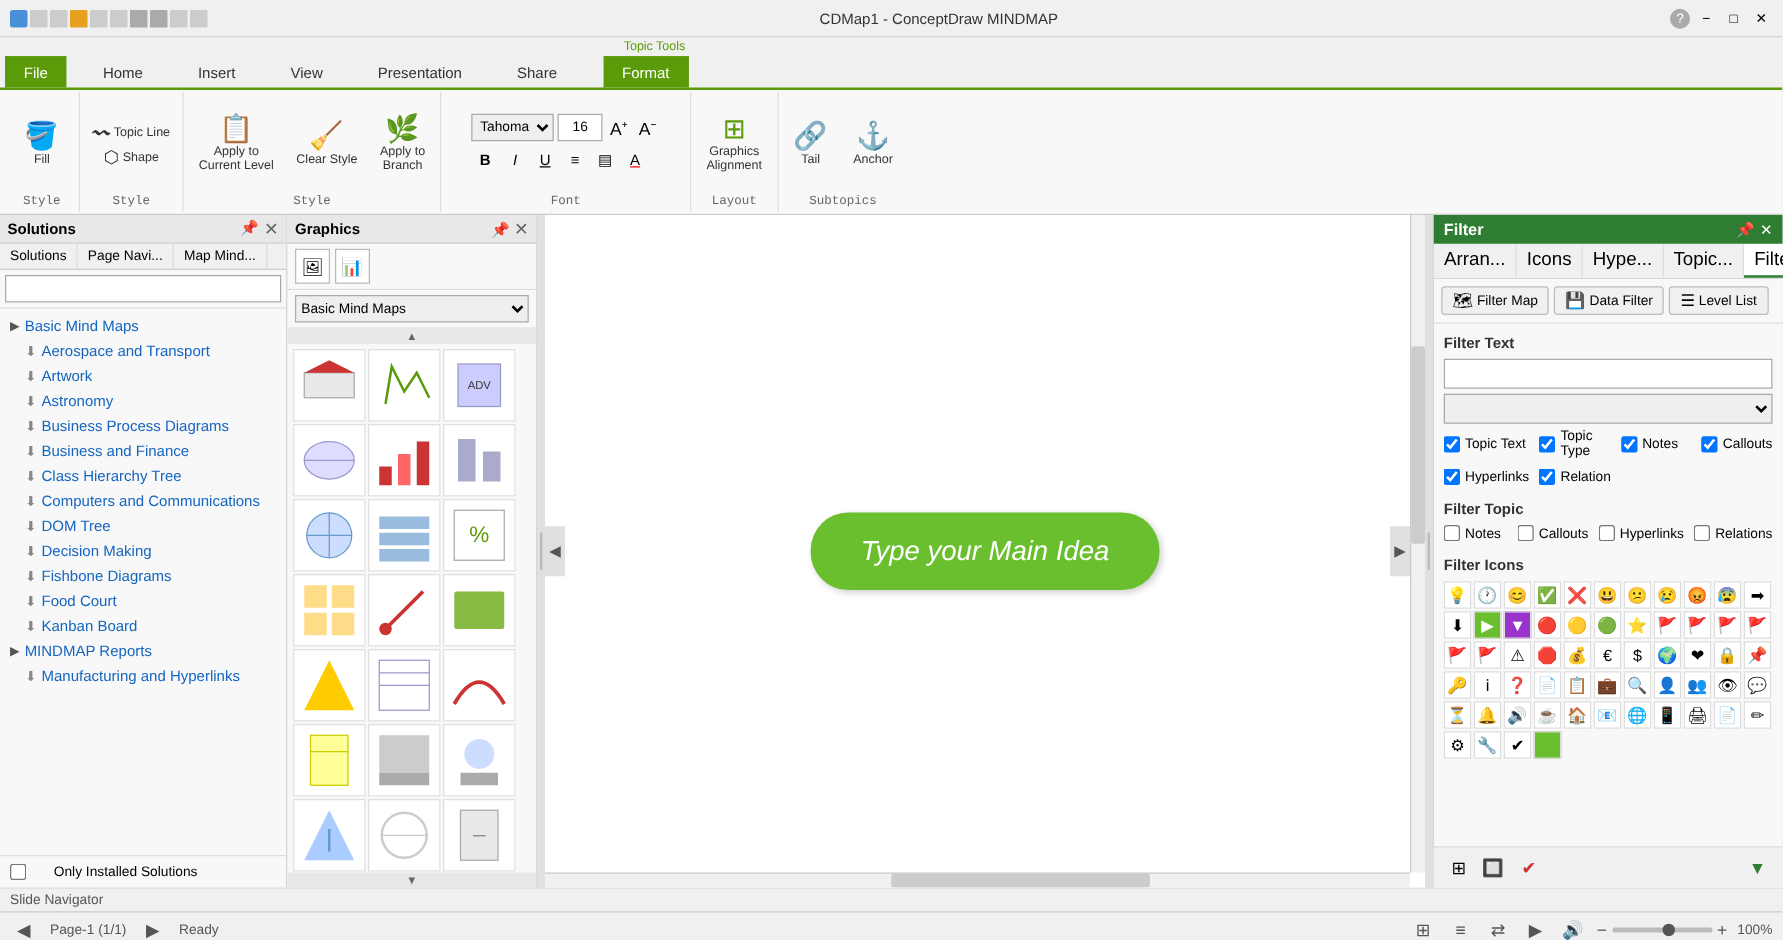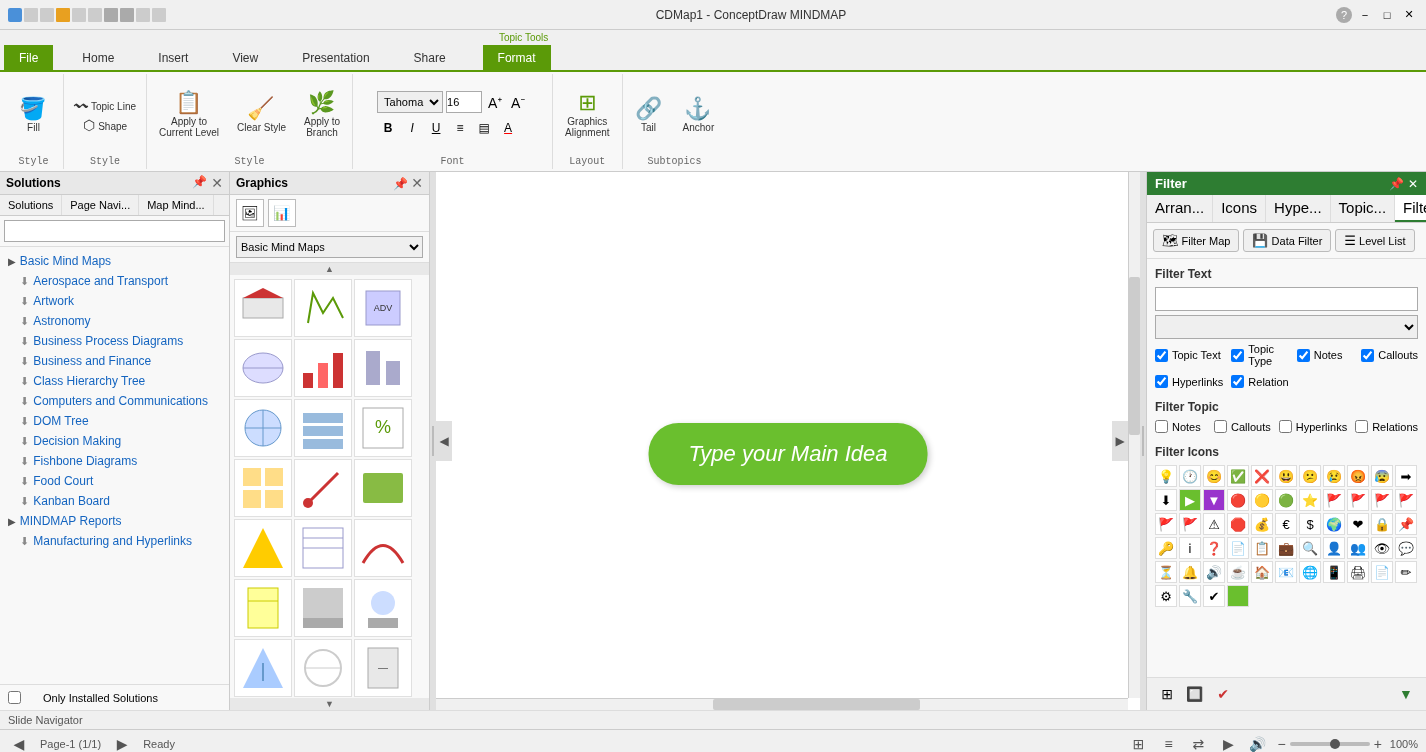--- a/index.html
+++ b/index.html
@@ -86,21 +86,21 @@
       min-width: 40px;
       font-size: 10px;
       color: #333;
     }
     .ribbon-btn .btn-icon { font-size: 22px; line-height: 1; }
     .ribbon-btn .btn-label { font-size: 10px; margin-top: 2px; text-align: center; white-space: nowrap; }
     .ribbon-btn.small-btn { flex-direction: row; font-size: 11px; padding: 2px 4px; min-width: unset; }
     .ribbon-btn.small-btn .btn-icon { font-size: 14px; margin-right: 3px; }
     .font-row { display: flex; align-items: center; gap: 3px; }
     select.font-select { font-size: 11px; height: 22px; border: 1px solid #aaa; padding: 0 2px; }
-    input.font-size { width: 36px; height: 22px; font-size: 11px; border: 1px solid #aaa; }
+    input.font-size { width: 36px; height: 22px; font-size: 11px; border: 1px solid #aaa; text-align: center; }
     .font-size-btn { width: 20px; height: 20px; cursor: pointer; display: flex; align-items: center; justify-content: center; font-size: 14px; }
     .format-btns { display: flex; gap: 2px; align-items: center; }
     .fmt-btn { width: 22px; height: 22px; display: flex; align-items: center; justify-content: center; cursor: pointer; border: 1px solid transparent; font-size: 12px; border-radius: 2px; }
     .fmt-btn.bold { font-weight: bold; }
     .fmt-btn.italic { font-style: italic; }
     .fmt-btn.underline { text-decoration: underline; }
 
     
     #main-layout {
       display: flex;
@@ -184,21 +184,20 @@
       background: #6abf2e;
       border-radius: 30px;
       padding: 18px 40px;
       color: white;
       font-size: 22px;
       font-style: italic;
       font-weight: normal;
       white-space: nowrap;
       box-shadow: 2px 2px 6px rgba(0,0,0,0.2);
       cursor: pointer;
-      margin-top: 13px;
     }
     #canvas-scrollbar-h {
       position: absolute;
       bottom: 0;
       left: 0;
       right: 12px;
       height: 12px;
       background: #f0f0f0;
       border-top: 1px solid #ccc;
     }

